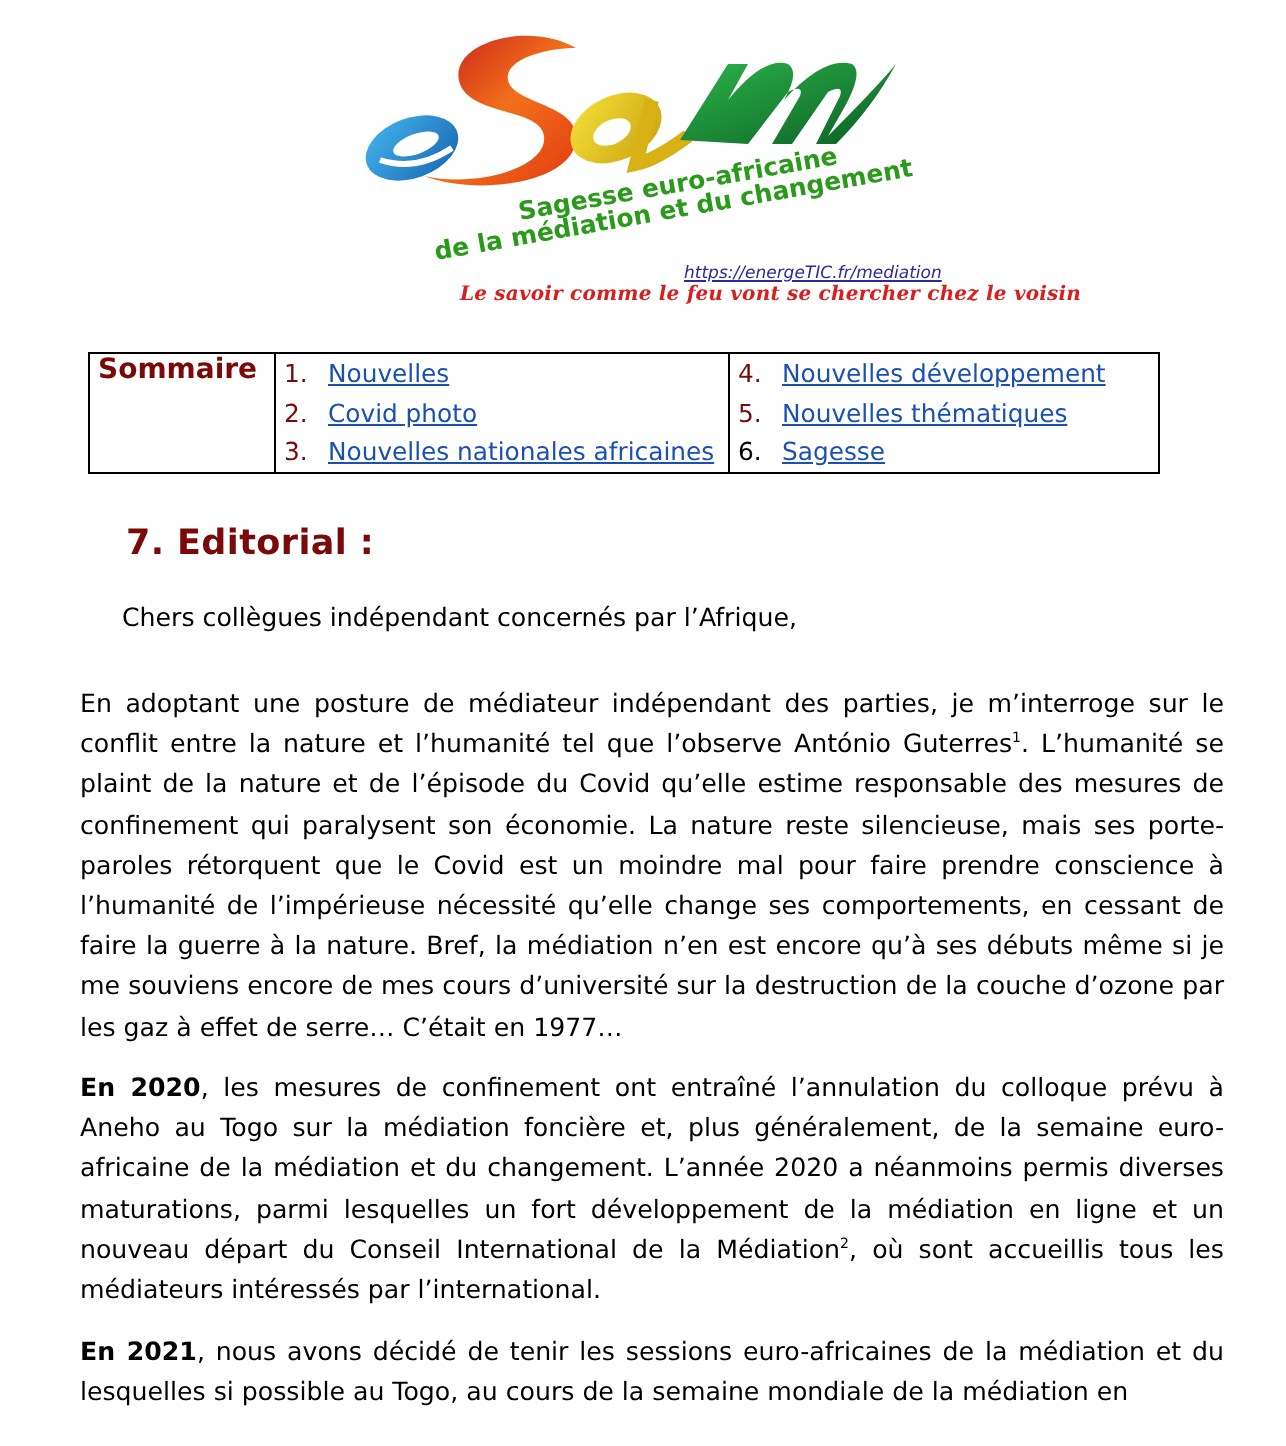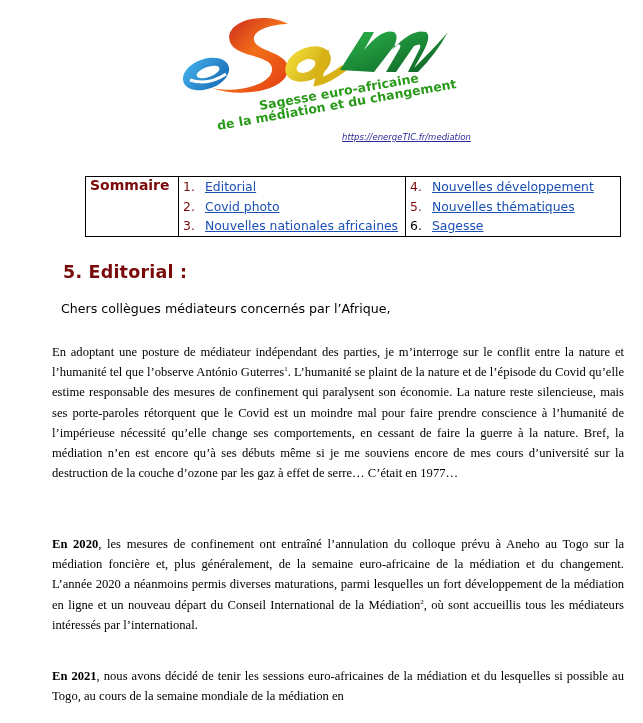--- a/index.html
+++ b/index.html
@@ -3,31 +3,31 @@
   <meta charset="utf-8">
   <style>
     html, body { margin: 0; padding: 0; background: #ffffff; }
     body { width: 643px; height: 723px; position: relative; overflow: hidden; font-family: "DejaVu Sans", sans-serif; color: #000; }
 
     .logo { position: absolute; left: 168px; top: 2px; width: 320px; height: 158px; }
     .logo svg { position: absolute; left: 0; top: 0; }
     .logo-url { position: absolute; left: 174px; top: 130px; font-size: 8.5px; color: #2a2a9a; text-decoration: underline; font-style: italic; font-family: "DejaVu Sans", sans-serif; }
     .logo-motto { position: absolute; left: 62px; top: 140px; font-size: 10px; color: #d81f1f; font-style: italic; font-weight: bold; font-family: "DejaVu Serif", serif; white-space: nowrap; letter-spacing: 0.1px; }
 
-    table.toc { position: absolute; left: 44px; top: 176px; width: 536px; border-collapse: collapse; font-size: 12.4px; margin-left: 41px; }
+    table.toc { position: absolute; left: 44px; top: 176px; width: 536px; border-collapse: collapse; font-size: 12.4px; }
     table.toc td { border: 1px solid #000; vertical-align: top; padding: 0 4px; }
     td.toc-title { width: 84px; color: #7a0a0a; font-weight: bold; font-size: 14px; padding-top: 3px; padding-left: 6px; }
     .toc-line { height: 19.5px; line-height: 19.5px; white-space: nowrap; }
     .toc-num { display: inline-block; width: 22px; color: #7a0a0a; }
     .toc-num.blk { color: #000; }
     .toc-link { color: #1a4fb3; text-decoration: underline; cursor: pointer; }
 
     .h1 { position: absolute; left: 63px; top: 262px; font-size: 17.5px; font-weight: bold; color: #7a0a0a; letter-spacing: 0.2px; }
 
-    .para { position: absolute; left: 52px; width: 572px; font-size: 12.6px; line-height: 20.2px; text-align: justify; font-family: Liberation Serif, serif; }
+    .para { position: absolute; left: 40px; width: 572px; font-size: 12.6px; line-height: 20.2px; text-align: justify; }
     .para b { font-weight: bold; }
     .greet { position: absolute; left: 61px; top: 301px; font-size: 12.6px; }
     sup { font-size: 7px; line-height: 0; }
   </style>
 </head>
 <body>
 
 <div class="logo">
   <svg width="320" height="158" viewBox="0 0 320 158">
     <defs>
@@ -63,29 +63,30 @@
       <ellipse cx="138" cy="64" rx="10" ry="6" fill="#fff" transform="rotate(-25 138 64)"></ellipse>
       <path d="M158 48 L150 80 Q160 78 176 66" stroke="#d8b214" stroke-width="7" fill="none"></path>
     </g>
 
     <path d="M172 68 L196 30 L206 30 L196 48 Q214 26 226 30 Q232 34 224 48 Q244 26 258 30 Q264 34 254 52 L246 66 Q270 42 280 30 Q268 52 250 70 L240 70 L252 46 Q254 40 246 44 L228 70 L218 70 L232 46 Q234 40 226 44 L206 70 Z" fill="url(#gM)"></path>
 
     <text x="92" y="108" font-family="DejaVu Sans, sans-serif" font-size="12.5" font-weight="bold" fill="#2a9a1a" transform="rotate(-10 92 108)">Sagesse euro-africaine</text>
     <text x="50" y="128" font-family="DejaVu Sans, sans-serif" font-size="12.5" font-weight="bold" fill="#2a9a1a" transform="rotate(-10 50 128)">de la médiation et du changement</text>
   </svg>
   <div class="logo-url">https://energeTIC.fr/mediation</div>
+  <div class="logo-motto">Le savoir comme le feu vont se chercher chez le voisin</div>
 </div>
 
 <table class="toc">
   <tbody>
       <tr>
     <td class="toc-title">Sommaire</td>
     <td style="width:218px">
       <div class="toc-line">
-        <span class="toc-num">1.</span><span class="toc-link">Editorial</span>
+        <span class="toc-num">1.</span><span class="toc-link">Nouvelles</span>
       </div>
       <div class="toc-line">
         <span class="toc-num">2.</span><span class="toc-link">Covid photo</span>
       </div>
       <div class="toc-line">
         <span class="toc-num">3.</span><span class="toc-link">Nouvelles nationales africaines</span>
       </div>
     </td>
     <td>
       <div class="toc-line">
@@ -95,21 +96,21 @@
         <span class="toc-num">5.</span><span class="toc-link">Nouvelles thématiques</span>
       </div>
       <div class="toc-line">
         <span class="toc-num blk">6.</span><span class="toc-link">Sagesse</span>
       </div>
     </td>
   </tr>
 </tbody>
   </table>
 
-<div class="h1">5. Editorial  :</div>
+<div class="h1">7. Editorial  :</div>
 
-<div class="greet">Chers collègues médiateurs concernés par l’Afrique,</div>
+<div class="greet">Chers collègues indépendant concernés par l’Afrique,</div>
 
 <div class="para" style="top:342px"><span>En adoptant une posture de médiateur indépendant des parties, je m’interroge sur le conflit entre la nature et l’humanité tel que l’observe António Guterres</span><sup>1</sup><span>. L’humanité se plaint de la nature et de l’épisode du Covid qu’elle estime responsable des mesures de confinement qui paralysent son économie. La nature reste silencieuse, mais ses porte-paroles rétorquent que le Covid est un moindre mal pour faire prendre conscience à l’humanité de l’impérieuse nécessité qu’elle change ses comportements, en cessant de faire la guerre à la nature. Bref, la médiation n’en est encore qu’à ses débuts même si je me souviens encore de mes cours d’université sur la destruction de la couche d’ozone par les gaz à effet de serre… C’était en 1977…</span></div>
 
 <div class="para" style="top:534px"><b>En 2020</b><span>, les mesures de confinement ont entraîné l’annulation du colloque prévu à Aneho au Togo sur la médiation foncière et, plus généralement, de la semaine euro-africaine de la médiation et du changement. L’année 2020 a néanmoins permis diverses maturations, parmi lesquelles un fort développement de la médiation en ligne et un nouveau départ du Conseil International de la Médiation</span><sup>2</sup><span>, où sont accueillis tous les médiateurs intéressés par l’international.</span></div>
 
 <div class="para" style="top:666px"><b>En 2021</b><span>, nous avons décidé de tenir les sessions euro-africaines de la médiation et du lesquelles si possible au Togo, au cours de la semaine mondiale de la médiation en</span></div>
 
 </body></html>

